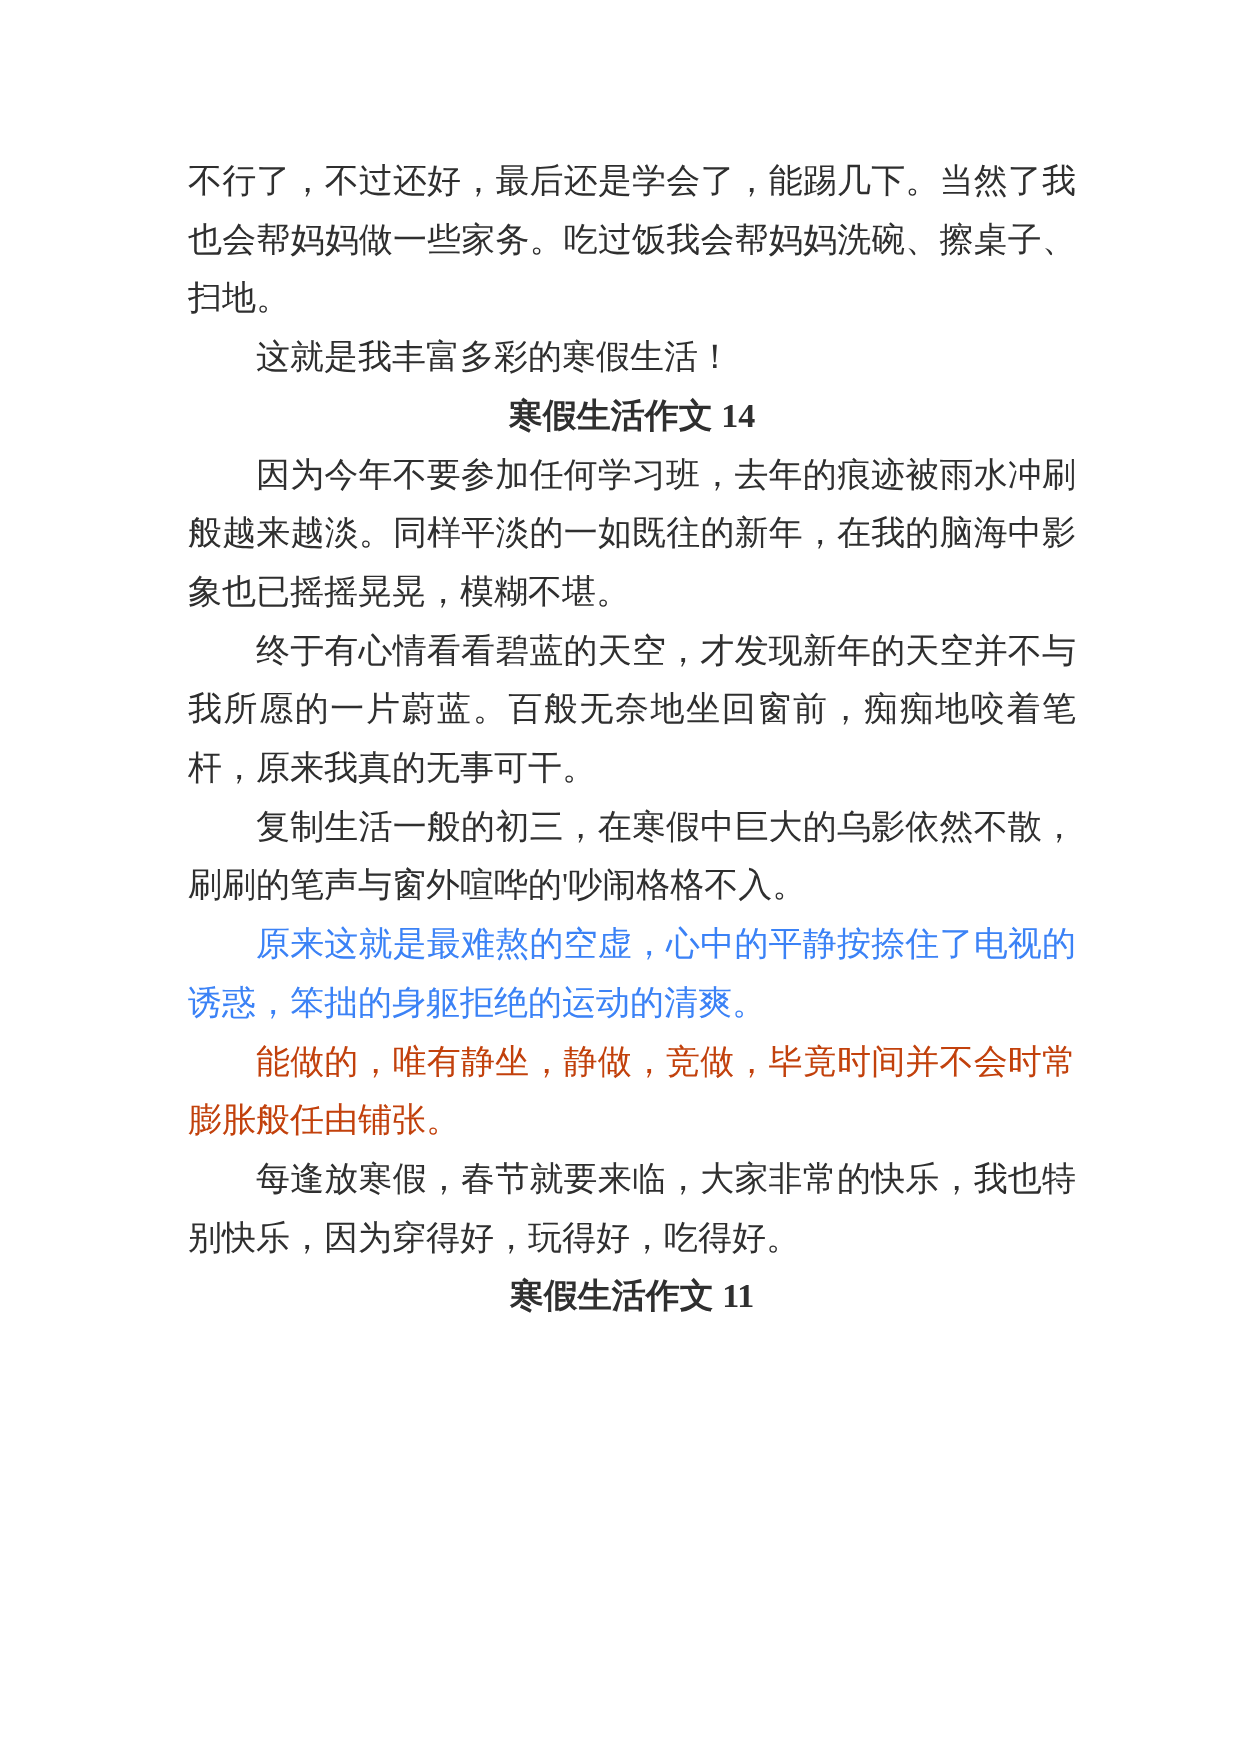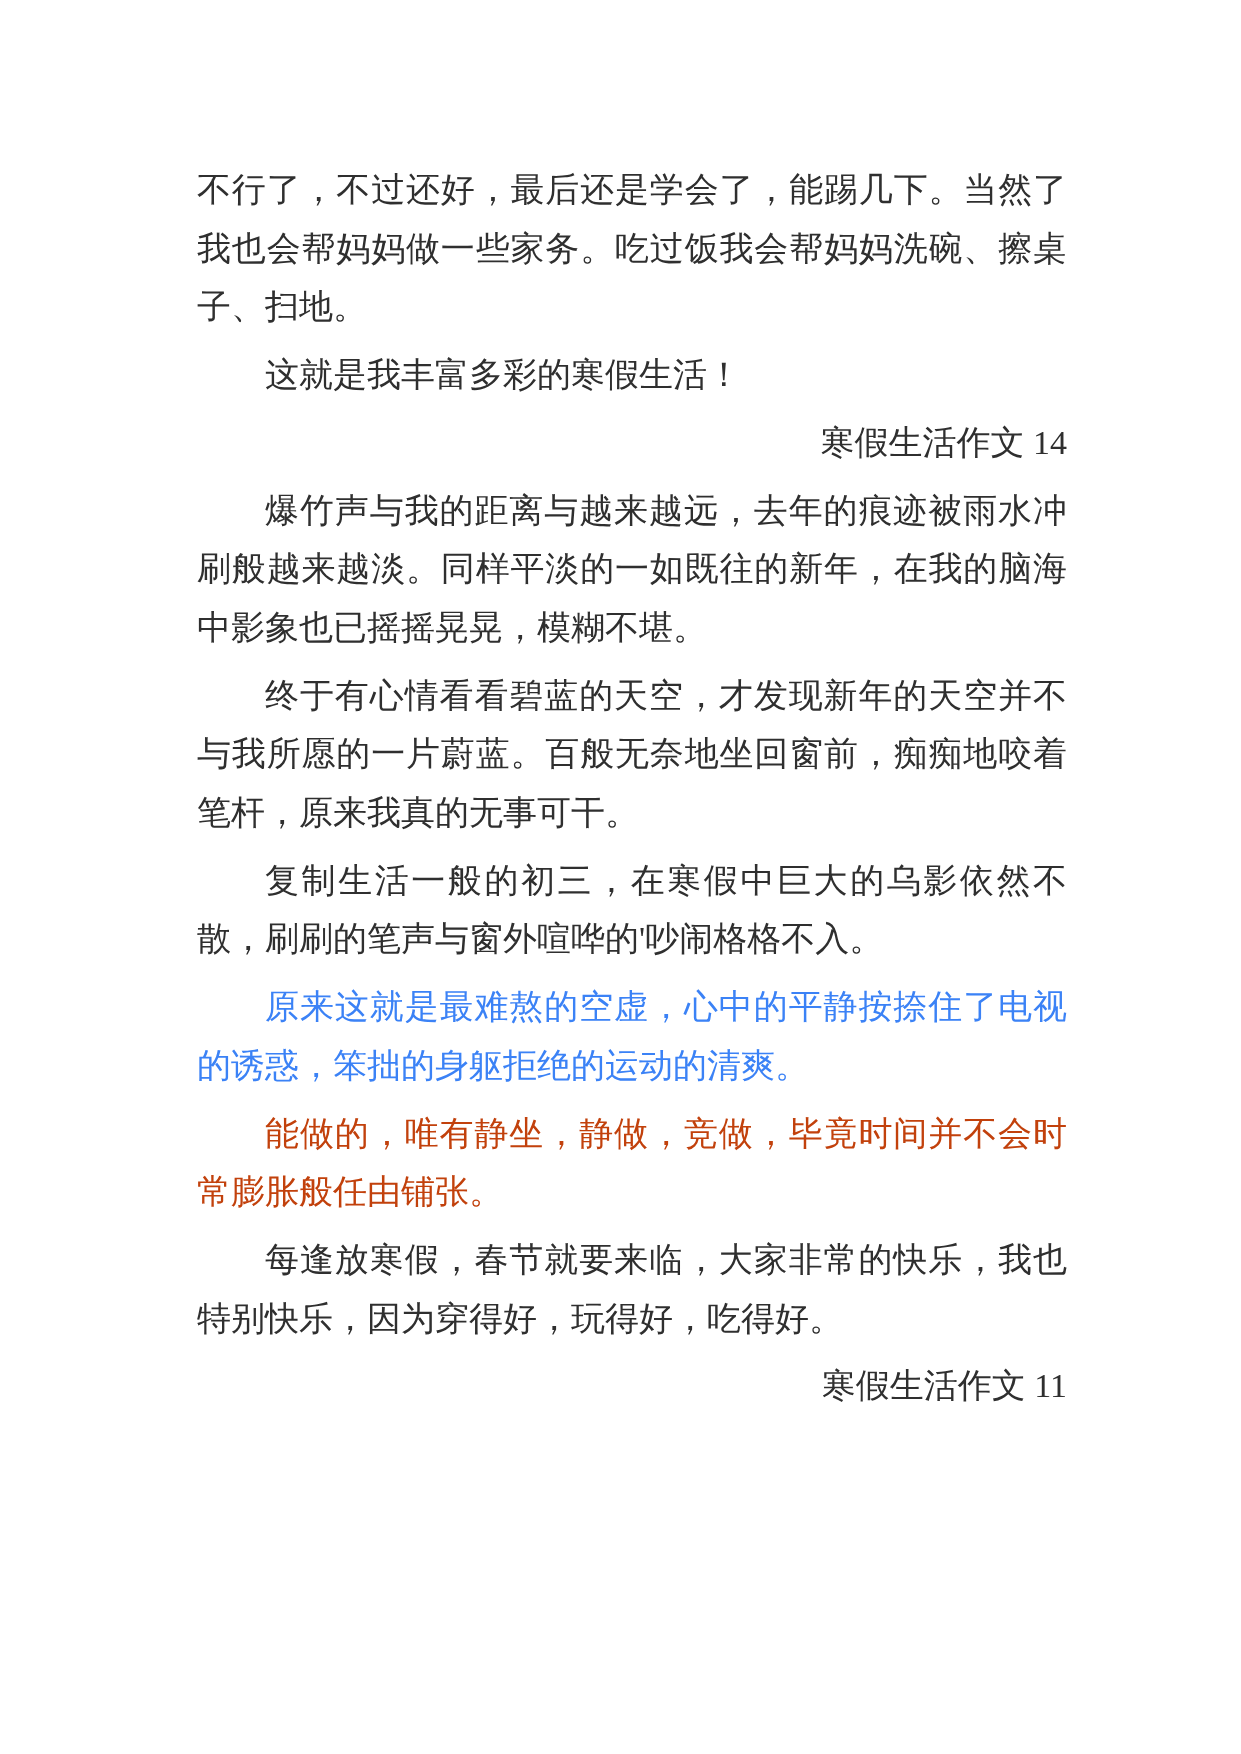--- a/index.html
+++ b/index.html
@@ -14,45 +14,46 @@
     position: relative;
   }
   .page {
     box-sizing: border-box;
     width: 1241px;
     height: 1754px;
     padding: 152px 165px 0 188px;
     background: #ffffff;
   }
   .essay-block {
-    margin: 9px;
+    margin: 0;
     padding: 0;
     font-family: "Liberation Serif", "DejaVu Serif", serif;
     font-size: 34px;
     line-height: 58.7px;
     color: #2f2f2f;
     text-align: justify;
     text-justify: inter-ideograph;
     word-break: break-all;
     font-weight: 400;
   }
   .essay-block.indent {
     text-indent: 2em;
   }
   .essay-block.heading {
-    text-align: right;
+    text-align: center;
+    font-weight: bold;
   }
 </style>
 </head>
 <body>
 
 <div class="page" id="essay-page" style="background: rgb(255, 255, 255);">
     <p class="essay-block body" style="color: rgb(47, 47, 47);">不行了，不过还好，最后还是学会了，能踢几下。当然了我也会帮妈妈做一些家务。吃过饭我会帮妈妈洗碗、擦桌子、扫地。</p>
     <p class="essay-block body indent" style="color: rgb(47, 47, 47);">这就是我丰富多彩的寒假生活！</p>
     <p class="essay-block heading" style="color: rgb(47, 47, 47);">寒假生活作文 14</p>
-    <p class="essay-block body indent" style="color: rgb(47, 47, 47);">爆竹声与我的距离与越来越远，去年的痕迹被雨水冲刷般越来越淡。同样平淡的一如既往的新年，在我的脑海中影象也已摇摇晃晃，模糊不堪。</p>
+    <p class="essay-block body indent" style="color: rgb(47, 47, 47);">因为今年不要参加任何学习班，去年的痕迹被雨水冲刷般越来越淡。同样平淡的一如既往的新年，在我的脑海中影象也已摇摇晃晃，模糊不堪。</p>
     <p class="essay-block body indent" style="color: rgb(47, 47, 47);">终于有心情看看碧蓝的天空，才发现新年的天空并不与我所愿的一片蔚蓝。百般无奈地坐回窗前，痴痴地咬着笔杆，原来我真的无事可干。</p>
     <p class="essay-block body indent" style="color: rgb(47, 47, 47);">复制生活一般的初三，在寒假中巨大的乌影依然不散，刷刷的笔声与窗外喧哗的'吵闹格格不入。</p>
     <p class="essay-block body indent" style="color: #3b82f6;">原来这就是最难熬的空虚，心中的平静按捺住了电视的诱惑，笨拙的身躯拒绝的运动的清爽。</p>
     <p class="essay-block body indent" style="color: #c2410c;">能做的，唯有静坐，静做，竞做，毕竟时间并不会时常膨胀般任由铺张。</p>
     <p class="essay-block body indent" style="color: rgb(47, 47, 47);">每逢放寒假，春节就要来临，大家非常的快乐，我也特别快乐，因为穿得好，玩得好，吃得好。</p>
     <p class="essay-block heading" style="color: rgb(47, 47, 47);">寒假生活作文 11</p>
   </div>
 
 </body></html>

